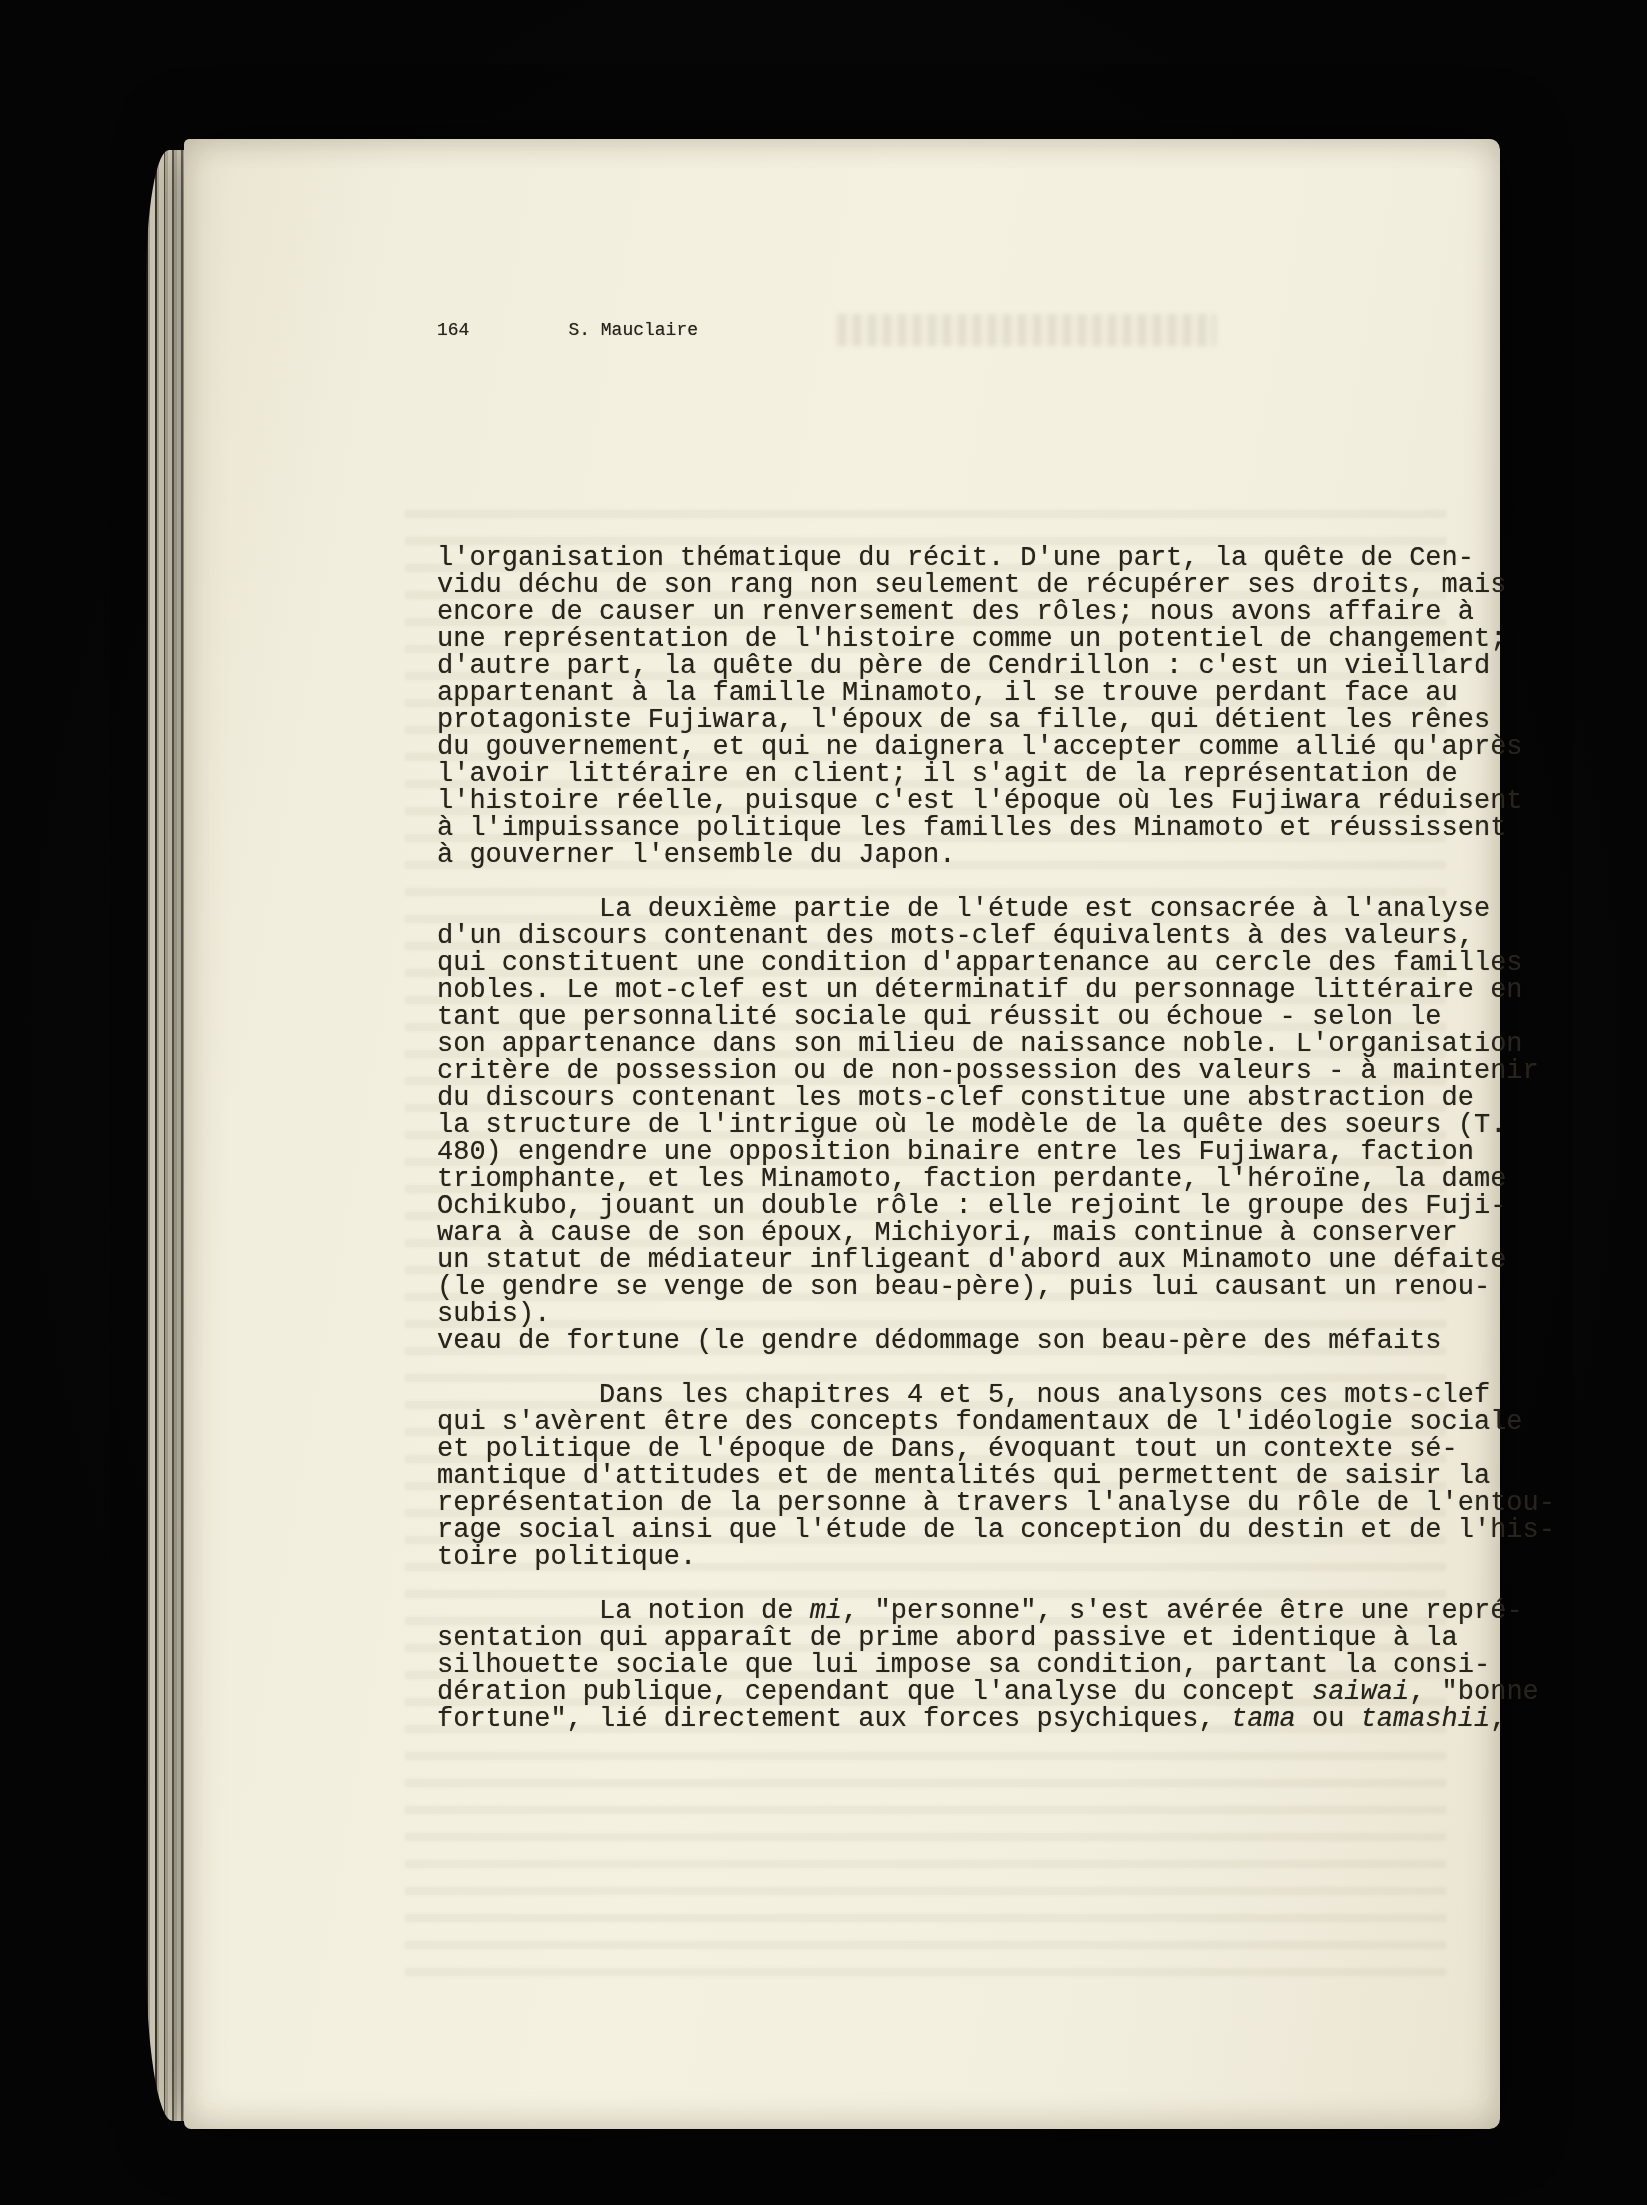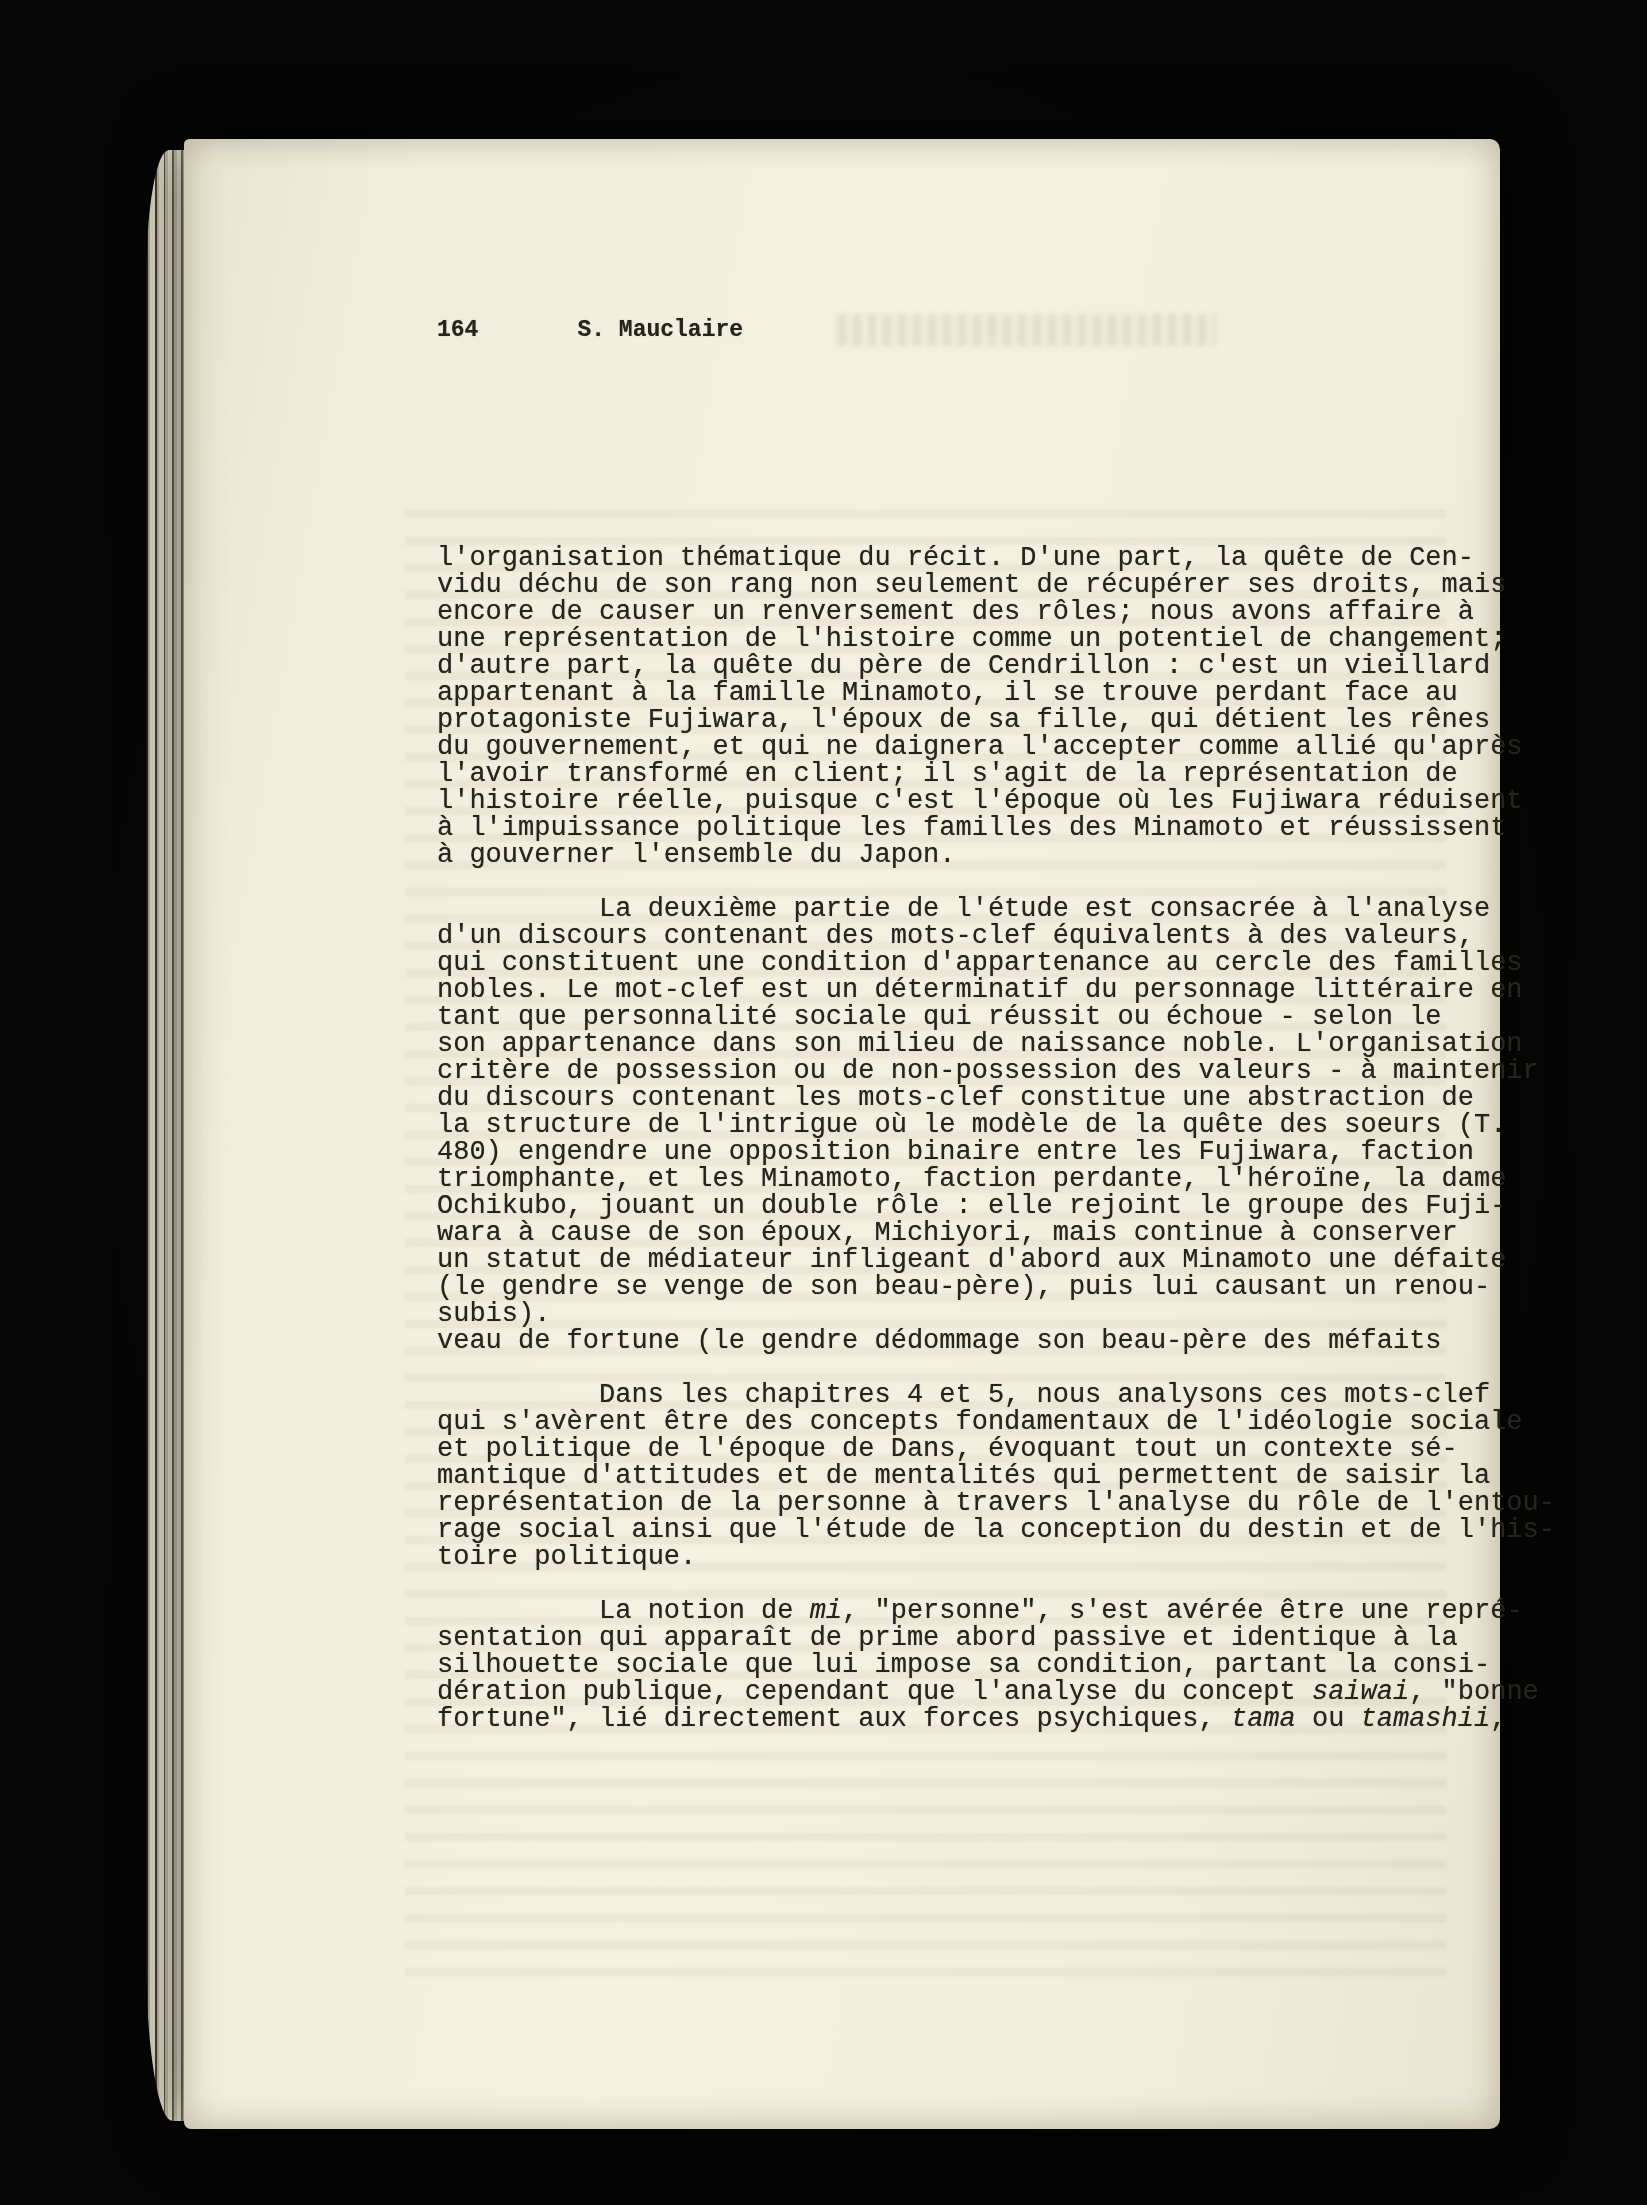--- a/index.html
+++ b/index.html
@@ -46,25 +46,24 @@
       inset 14px 0 35px rgba(70, 60, 35, 0.09),
       inset 0 -12.4px 32px rgba(70, 60, 35, 0.07),
       inset 0 10.6px 26.5px rgba(70, 60, 35, 0.05);
   }
   .running-header {
     position: absolute;
     left: 253px;
     top: 178px;
     display: flex;
     font-family: "Liberation Mono", "DejaVu Sans Mono", monospace;
-    font-size: 23px;
+    font-size: 18px;
     line-height: 27px;
     color: var(--ink, #27241c);
     text-shadow: 0 0 0.9px rgba(38, 35, 27, 0.55);
-    font-weight: bold;
   }
   .running-header .page-number { margin-right: 99px; }
   .text-block {
     position: absolute;
     left: 253px;
     top: 406px;
     width: 1015px;
   }
   .paragraph + .paragraph { margin-top: 27px; }
   .line {
@@ -117,21 +116,21 @@
     <div class="text-block">
         <div class="paragraph">
           <div class="line">l'organisation thématique du récit. D'une part, la quête de Cen-</div>
           <div class="line">vidu déchu de son rang non seulement de récupérer ses droits, mais</div>
           <div class="line">encore de causer un renversement des rôles; nous avons affaire à</div>
           <div class="line">une représentation de l'histoire comme un potentiel de changement;</div>
           <div class="line">d'autre part, la quête du père de Cendrillon : c'est un vieillard</div>
           <div class="line">appartenant à la famille Minamoto, il se trouve perdant face au</div>
           <div class="line">protagoniste Fujiwara, l'époux de sa fille, qui détient les rênes</div>
           <div class="line">du gouvernement, et qui ne daignera l'accepter comme allié qu'après</div>
-          <div class="line">l'avoir transformé en client; il s'agit de la représentation de</div>
+          <div class="line">l'avoir littéraire en client; il s'agit de la représentation de</div>
           <div class="line">l'histoire réelle, puisque c'est l'époque où les Fujiwara réduisent</div>
           <div class="line">à l'impuissance politique les familles des Minamoto et réussissent</div>
           <div class="line">à gouverner l'ensemble du Japon.</div>
         </div>
         <div class="paragraph">
           <div class="line">          La deuxième partie de l'étude est consacrée à l'analyse</div>
           <div class="line">d'un discours contenant des mots-clef équivalents à des valeurs,</div>
           <div class="line">qui constituent une condition d'appartenance au cercle des familles</div>
           <div class="line">nobles. Le mot-clef est un déterminatif du personnage littéraire en</div>
           <div class="line">tant que personnalité sociale qui réussit ou échoue - selon le</div>

